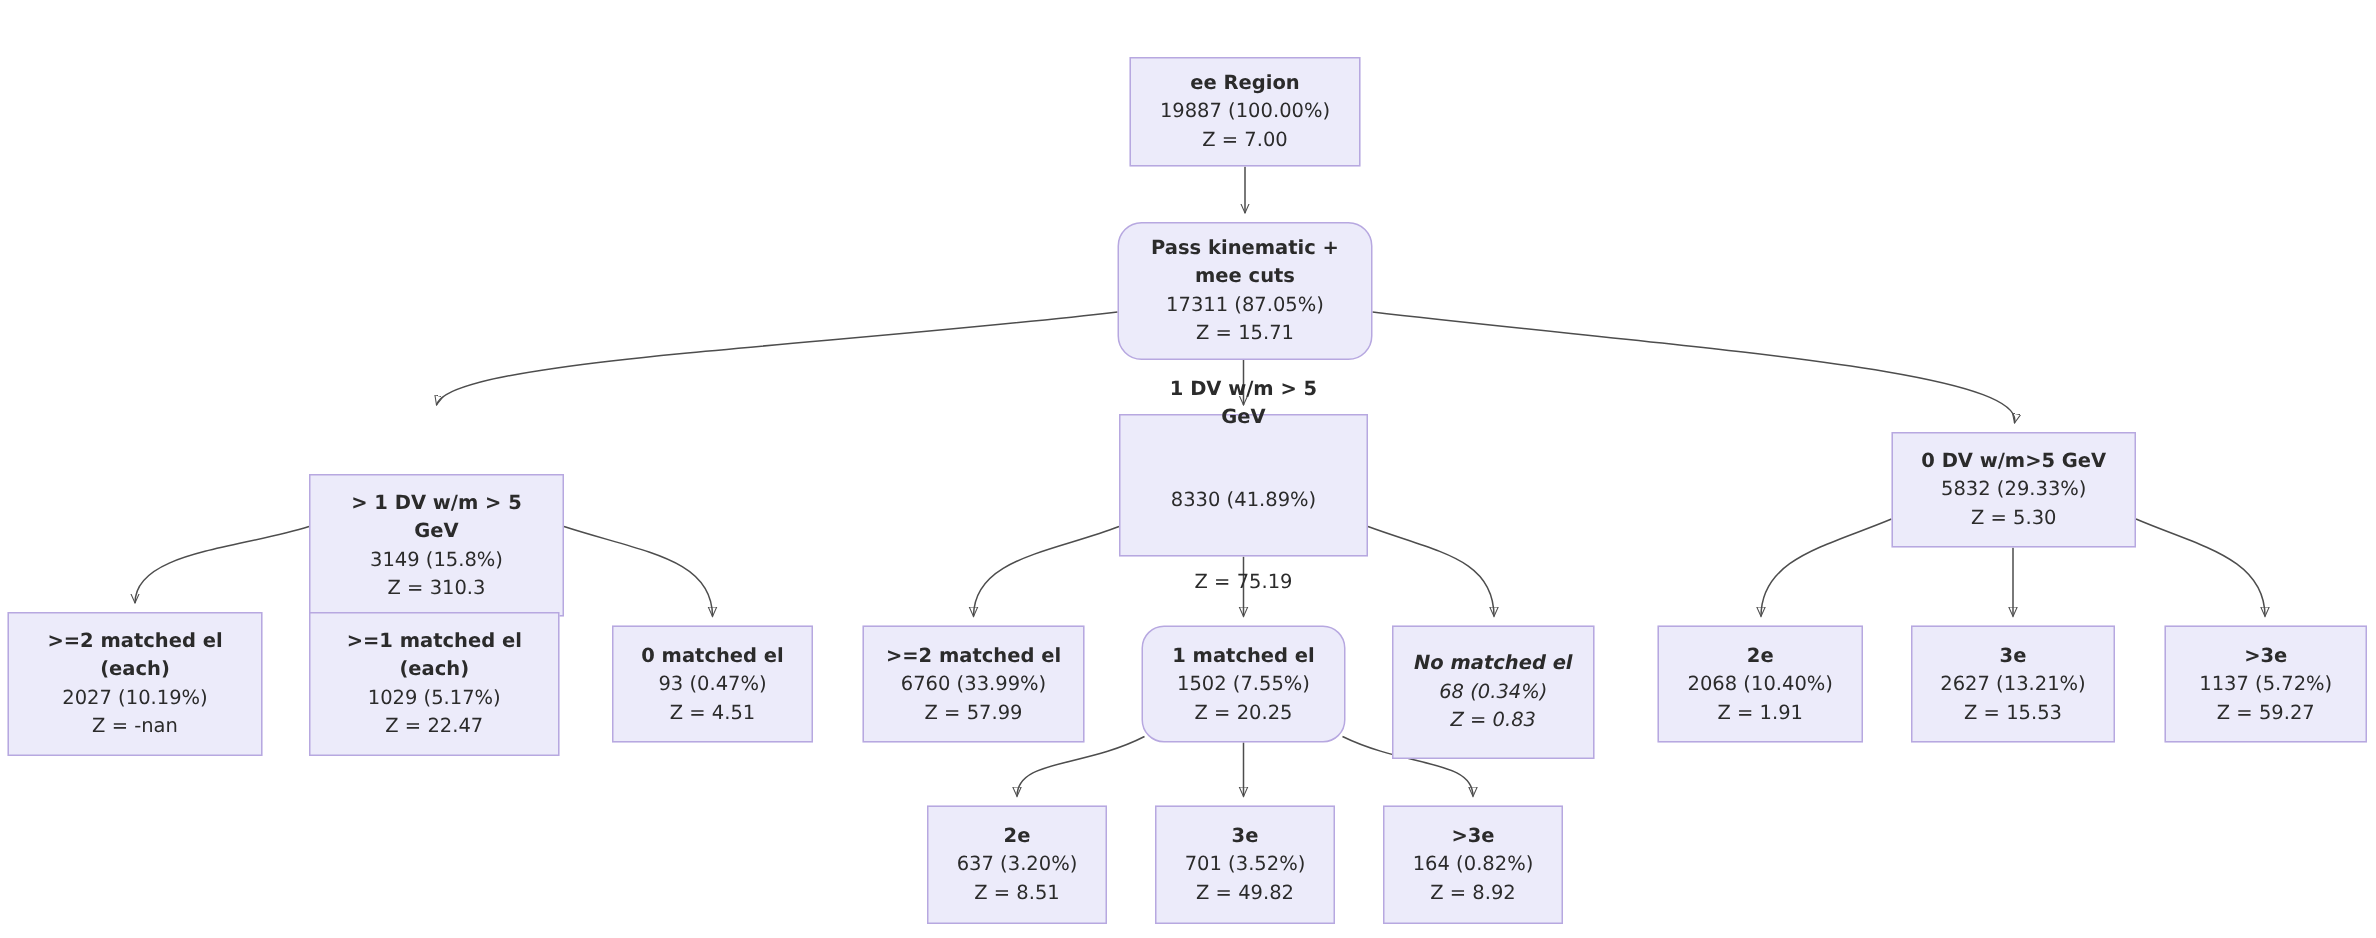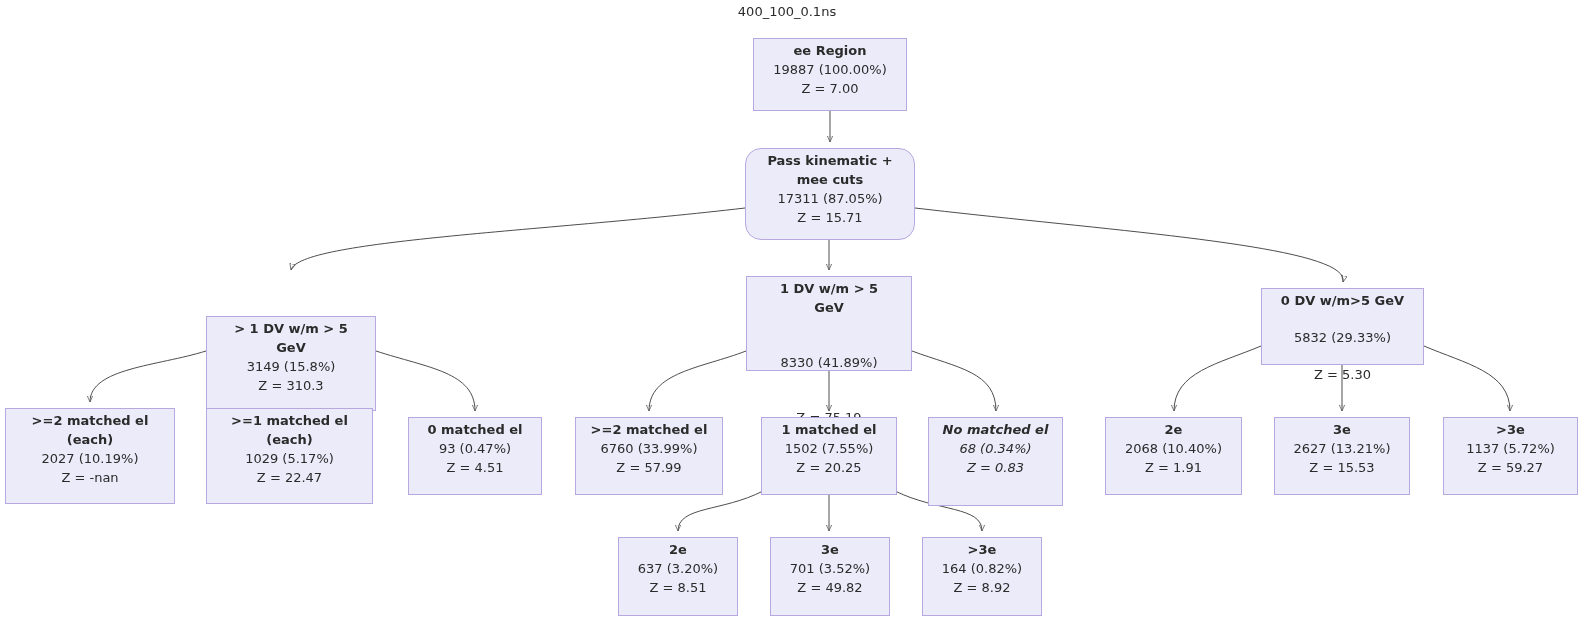--- a/index.html
+++ b/index.html
@@ -27,53 +27,52 @@
     stroke-width:1;
   }
   .node{
     position:absolute;
     box-sizing:border-box;
     background:var(--node-fill,#ecebfa);
     border:1px solid var(--node-border,#b7a8e0);
     display:flex;
     flex-direction:column;
     align-items:center;
-    justify-content:flex-start;
+    justify-content:center;
     text-align:center;
     font-size:13px;
     line-height:19px;
     padding:2px 8px;
   }
   .node .nt{font-weight:bold;white-space:pre-line;}
   .node .nc,.node .nz{font-weight:normal;}
   
   #n-root      {left:753px; top:38px;  width:154px; height:73px;}
   #n-pass      {left:745px; top:148px; width:170px; height:92px;border-radius:16px;}
   #n-dv-gt1    {left:206px; top:276px; width:170px; height:95px;margin-top:40px;}
   #n-dv-1      {left:746px; top:276px; width:166px; height:95px;gap:36px;}
-  #n-dv-0      {left:1261px;top:288px; width:163px; height:77px;gap:18px;}
+  #n-dv-0      {left:1261px;top:288px; width:163px; height:77px;}
   #n-ge2-each  {left:5px;   top:408px; width:170px; height:96px;}
   #n-ge1-each  {left:206px; top:408px; width:167px; height:96px;}
   #n-m0        {left:408px; top:417px; width:134px; height:78px;}
   #n-ge2       {left:575px; top:417px; width:148px; height:78px;}
-  #n-m1        {left:761px; top:417px; width:136px; height:78px;}
+  #n-m1        {left:761px; top:417px; width:136px; height:78px;border-radius:15px;}
   #n-nom       {left:928px; top:417px; width:135px; height:89px;font-style:italic;}
   #n-2e-0dv    {left:1105px;top:417px; width:137px; height:78px;}
   #n-3e-0dv    {left:1274px;top:417px; width:136px; height:78px;}
   #n-gt3e-0dv  {left:1443px;top:417px; width:135px; height:78px;}
   #n-2e-1m     {left:618px; top:537px; width:120px; height:79px;}
   #n-3e-1m     {left:770px; top:537px; width:120px; height:79px;}
   #n-gt3e-1m   {left:922px; top:537px; width:120px; height:79px;}
 </style>
 </head>
 <body>
 
 <div class="canvas">
 
-  <div class="graph-title">400_100_0.1ns</div>
 
   <svg class="edges" width="1584" height="625" viewBox="0 0 1584 625">
     <defs>
       <marker id="arrow" viewBox="0 0 10 10" refX="9" refY="5" markerWidth="7" markerHeight="7" orient="auto">
         <path d="M0,1 L9,5 L0,9 z" fill="#1F1F1F" stroke="none"></path>
       </marker>
     </defs>
     <path d="M830,111 L830,142" marker-end="url(#arrow)"></path>
     <path d="M745,208 C540,232 299,240 291,270" marker-end="url(#arrow)"></path>
     <path d="M829,240 L829,270" marker-end="url(#arrow)"></path>

